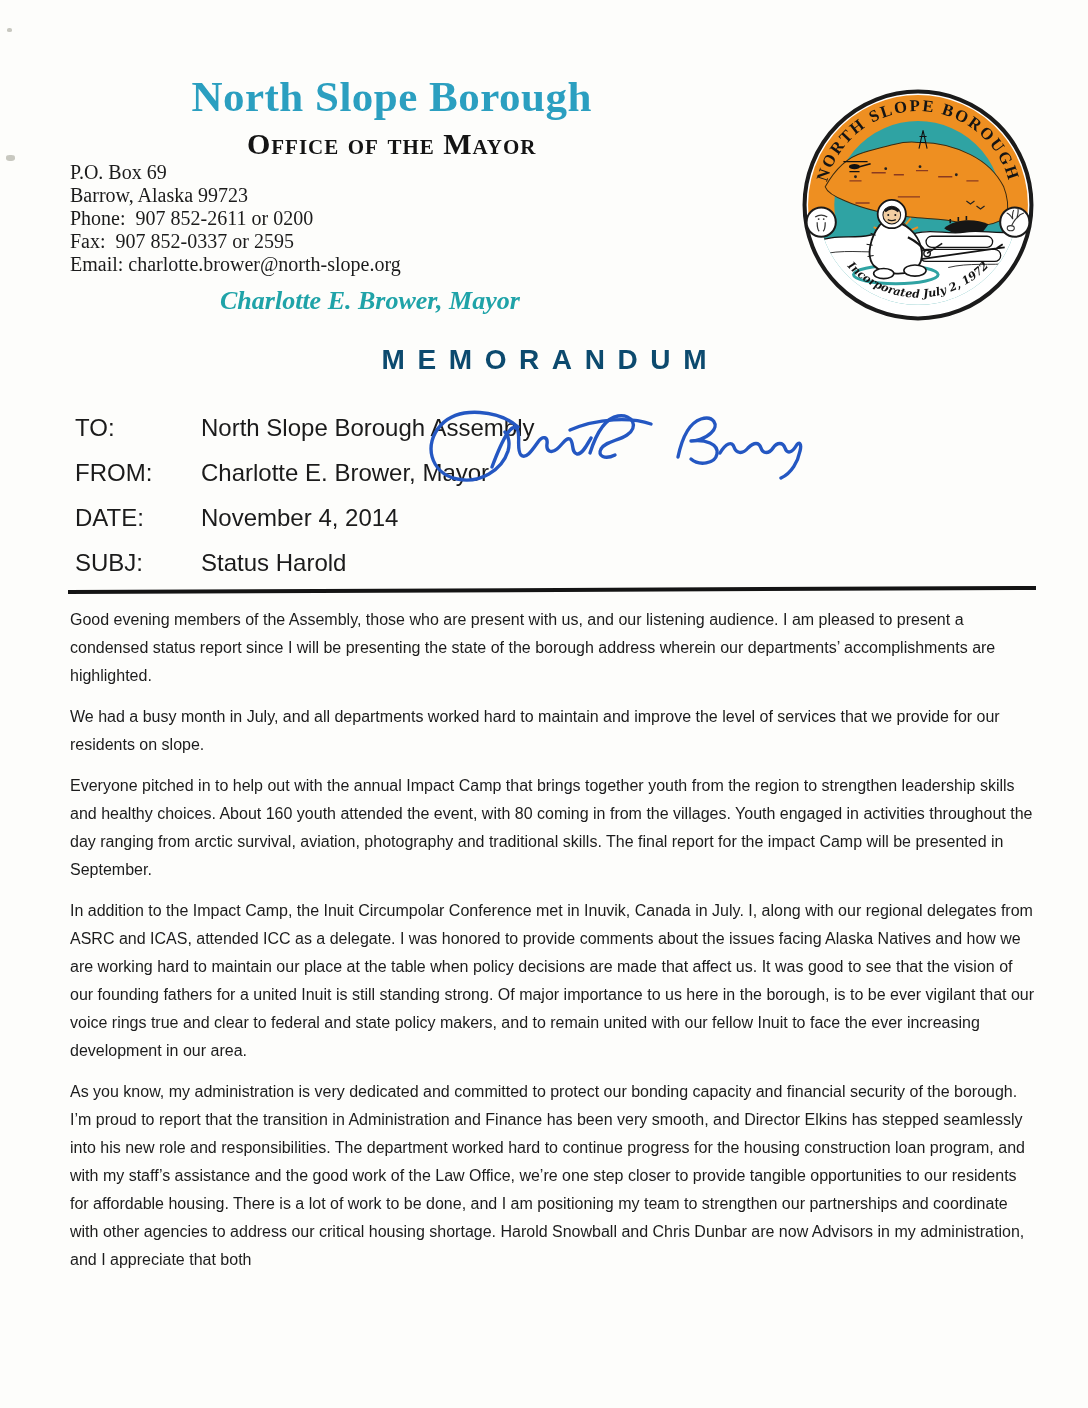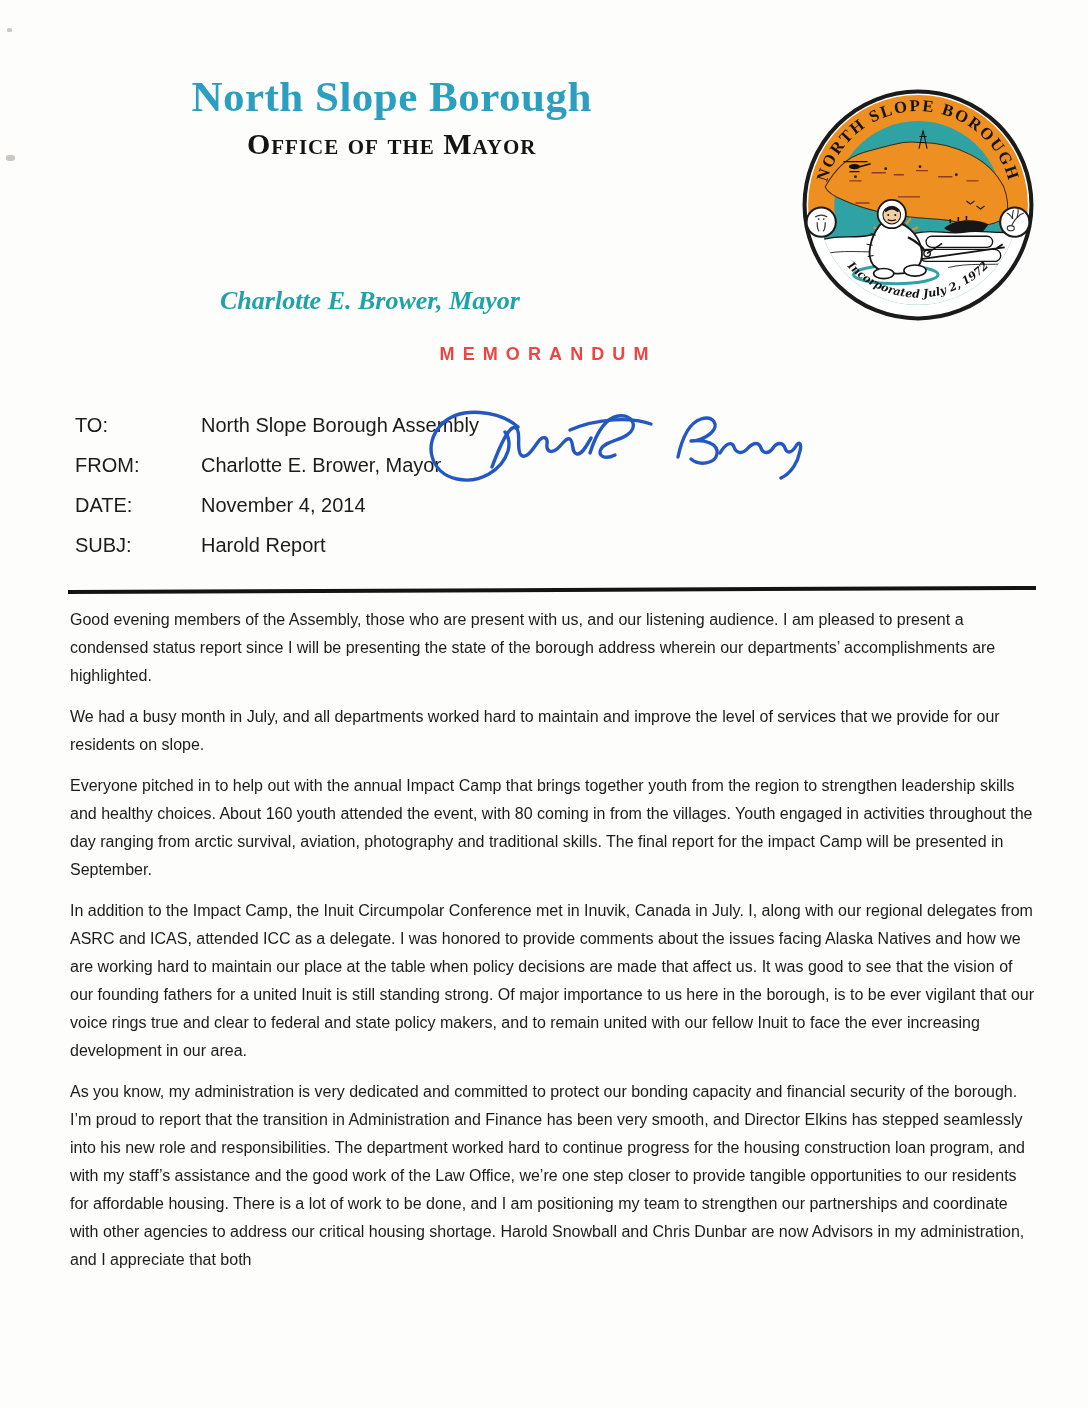--- a/index.html
+++ b/index.html
@@ -23,25 +23,25 @@
     font-family:"Liberation Serif",serif;font-size:20px;line-height:23px;
   }
   .contact div{white-space:pre;}
   .mayor-line{
     position:absolute;top:286px;left:0;width:68%;text-align:center;
     font-family:"Liberation Serif",serif;font-style:italic;font-weight:bold;
     font-size:26px;color:#1fa3a8;
   }
   .memo-heading{
     position:absolute;top:344px;left:0;width:100%;text-align:center;
-    font-weight:bold;font-size:18px;letter-spacing:0.45em;text-indent:0.45em;
-    color:#ef4444;
+    font-weight:bold;font-size:28px;letter-spacing:0.45em;text-indent:0.45em;
+    color:#0c4a6e;
   }
   .fields{position:absolute;left:75px;top:414px;}
-  .field-row{display:flex;margin-bottom:17px;font-size:20px;}
+  .field-row{display:flex;margin-bottom:17px;font-size:24px;}
   .field-label{width:126px;flex:0 0 auto;}
   .signature{position:absolute;left:420px;top:403px;width:392px;height:98px;}
   .rule{
     position:absolute;left:68px;top:588px;width:968px;height:4px;
     background:#141414;transform:rotate(-0.25deg);
   }
   .body-text{
     position:absolute;left:70px;top:606px;width:968px;
     font-size:16px;line-height:28px;color:#1c1c1c;
   }
@@ -52,20 +52,27 @@
 <body>
 
 <div class="page">
 
   <div class="speck" style="left:7px;top:28px;width:5px;height:4px;"></div>
   <div class="speck" style="left:6px;top:155px;width:9px;height:6px;"></div>
 
   <div class="org-name">North Slope Borough</div>
   <div class="office">Office of the Mayor</div>
 
+  <div class="contact">
+    <div>P.O. Box 69</div>
+    <div>Barrow, Alaska 99723</div>
+    <div>Phone:  907 852-2611 or 0200</div>
+    <div>Fax:  907 852-0337 or 2595</div>
+    <div>Email: charlotte.brower@north-slope.org</div>
+  </div>
 
   <div class="mayor-line">Charlotte E. Brower, Mayor</div>
 
   <svg class="seal" viewBox="0 0 240 240" role="img">
     <defs>
       <clipPath id="sealclip">
           <circle cx="120" cy="120" r="99"></circle>
         </clipPath>
     </defs>
     <circle cx="120" cy="120" r="112.5" fill="#ffffff" stroke="#1b1b1b" stroke-width="4"></circle>
@@ -182,21 +189,21 @@
     <div class="field-row">
       <div class="field-label">FROM:</div>
       <div class="field-value">Charlotte E. Brower, Mayor</div>
     </div>
     <div class="field-row">
       <div class="field-label">DATE:</div>
       <div class="field-value">November 4, 2014</div>
     </div>
     <div class="field-row">
       <div class="field-label">SUBJ:</div>
-      <div class="field-value">Harold Report</div>
+      <div class="field-value">Status Harold</div>
     </div>
   </div>
 
   <svg class="signature" viewBox="0 0 392 98" role="img" aria-label="Charlotte Brower">
     <g fill="none" stroke="#2457c2" stroke-width="3.4" stroke-linecap="round" stroke-linejoin="round">
       <path d="M98,24 C80,8 40,2 21,22 C3,41 10,70 37,76 C60,81 82,67 88,48 C90,41 89,33 85,29"></path>
       <path d="M72,64 C84,32 92,20 97,26 C101,31 96,47 101,52 C106,57 113,46 118,39 C123,32 128,34 127,41 C126,48 131,51 137,46 C143,41 146,34 150,36 C154,39 151,50 157,51 C162,52 167,42 171,35"></path>
       <path d="M170,50 C177,28 186,15 198,13 C213,11 219,24 207,32 C198,38 186,38 181,46 C177,53 185,57 195,52"></path>
       <path d="M150,27 C178,15 211,14 231,21"></path>
       <path d="M258,54 C262,35 269,20 281,16 C293,12 300,22 291,30 C285,36 275,38 271,38 C285,36 299,41 297,51 C295,61 279,63 271,56"></path>

